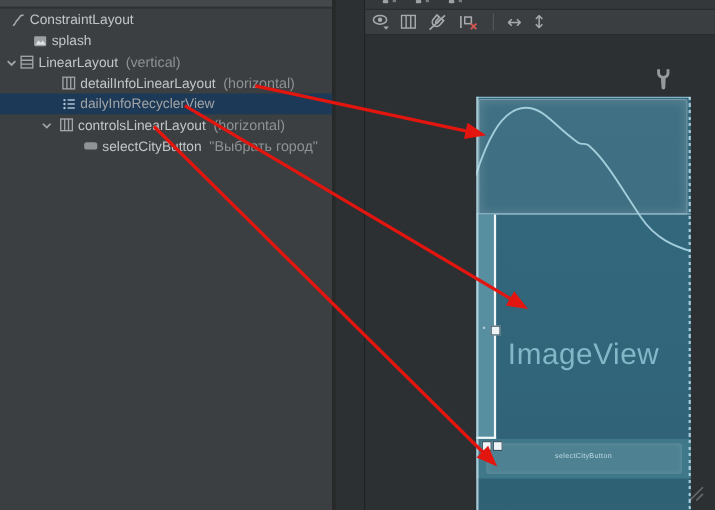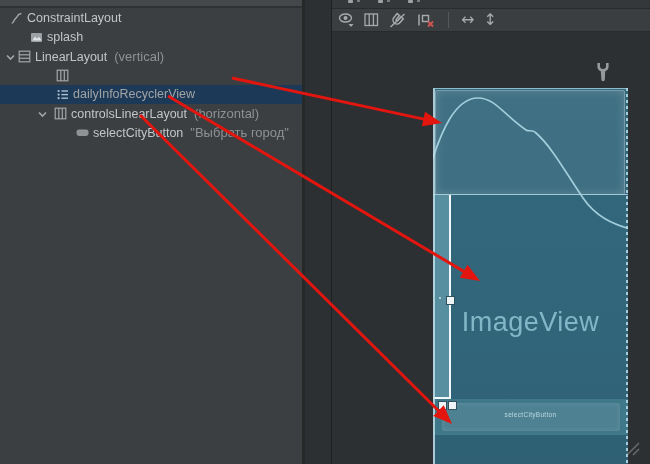--- a/index.html
+++ b/index.html
@@ -89,20 +89,21 @@
             <line x1="1.2" y1="8.3" x2="11.8" y2="8.3" stroke="#a3a6a9" stroke-width="1.2"></line>
           </svg></span>
         <span class="t-label" style="left: 35px;">LinearLayout<span class="t-meta">(vertical)</span></span>
       </div>
       <div class="tree-row" style="top: 57px;">
         <span class="t-icon" style="left: 56px;"><svg width="13" height="13" viewBox="0 0 13 13">
             <rect x="1.2" y="1.2" width="10.6" height="10.6" fill="none" stroke="#a3a6a9" stroke-width="1.2"></rect>
             <line x1="4.8" y1="1.2" x2="4.8" y2="11.8" stroke="#a3a6a9" stroke-width="1.2"></line>
             <line x1="8.3" y1="1.2" x2="8.3" y2="11.8" stroke="#a3a6a9" stroke-width="1.2"></line>
           </svg></span>
+        <span class="t-label" style="left: 73px;">detailInfoLinearLayout<span class="t-meta">(horizontal)</span></span>
       </div>
       <div class="tree-row selected" style="top: 76px;">
         <span class="t-icon" style="left: 56px;"><svg width="13" height="13" viewBox="0 0 13 13">
             <circle cx="2.6" cy="3" r="1.1" fill="#aabfd2"></circle>
             <circle cx="2.6" cy="6.6" r="1.1" fill="#aabfd2"></circle>
             <circle cx="2.6" cy="10.2" r="1.1" fill="#aabfd2"></circle>
             <line x1="5.4" y1="3" x2="12" y2="3" stroke="#aabfd2" stroke-width="1.4"></line>
             <line x1="5.4" y1="6.6" x2="12" y2="6.6" stroke="#aabfd2" stroke-width="1.4"></line>
             <line x1="5.4" y1="10.2" x2="12" y2="10.2" stroke="#aabfd2" stroke-width="1.4"></line>
           </svg></span>

